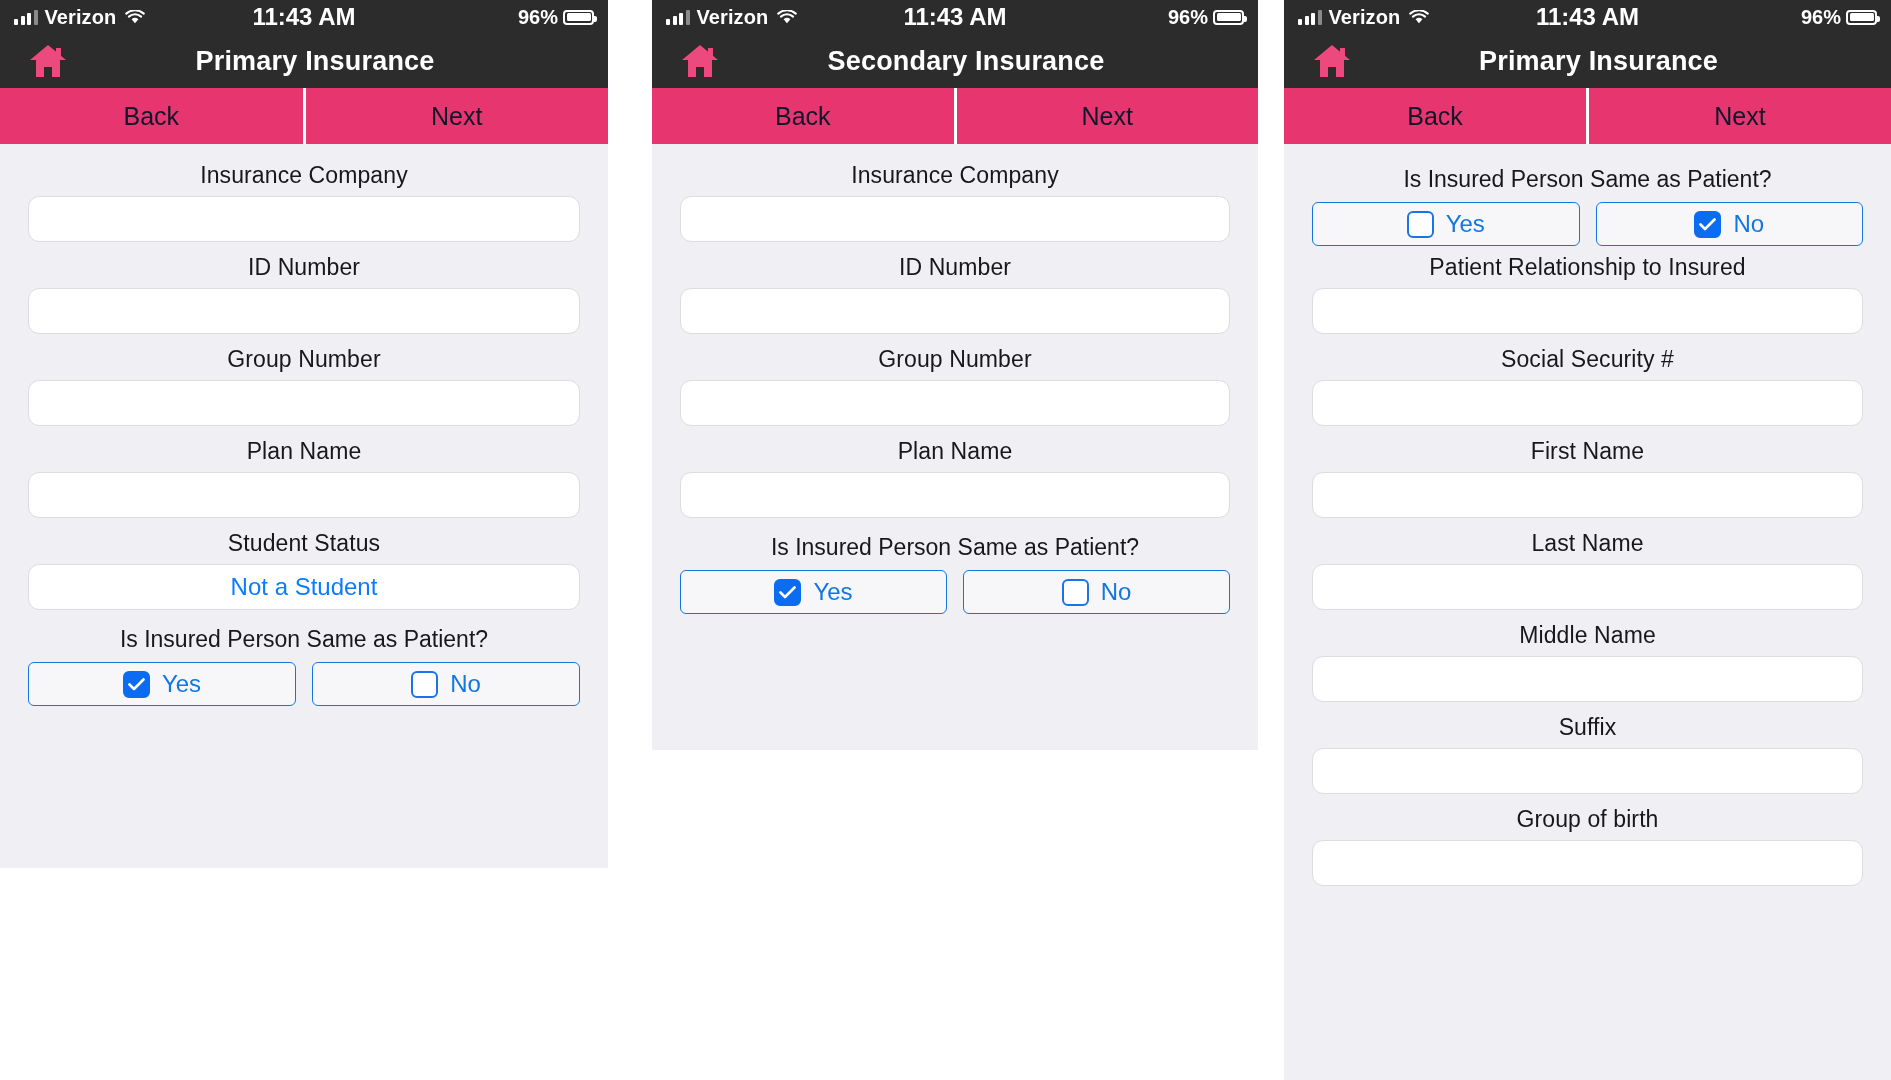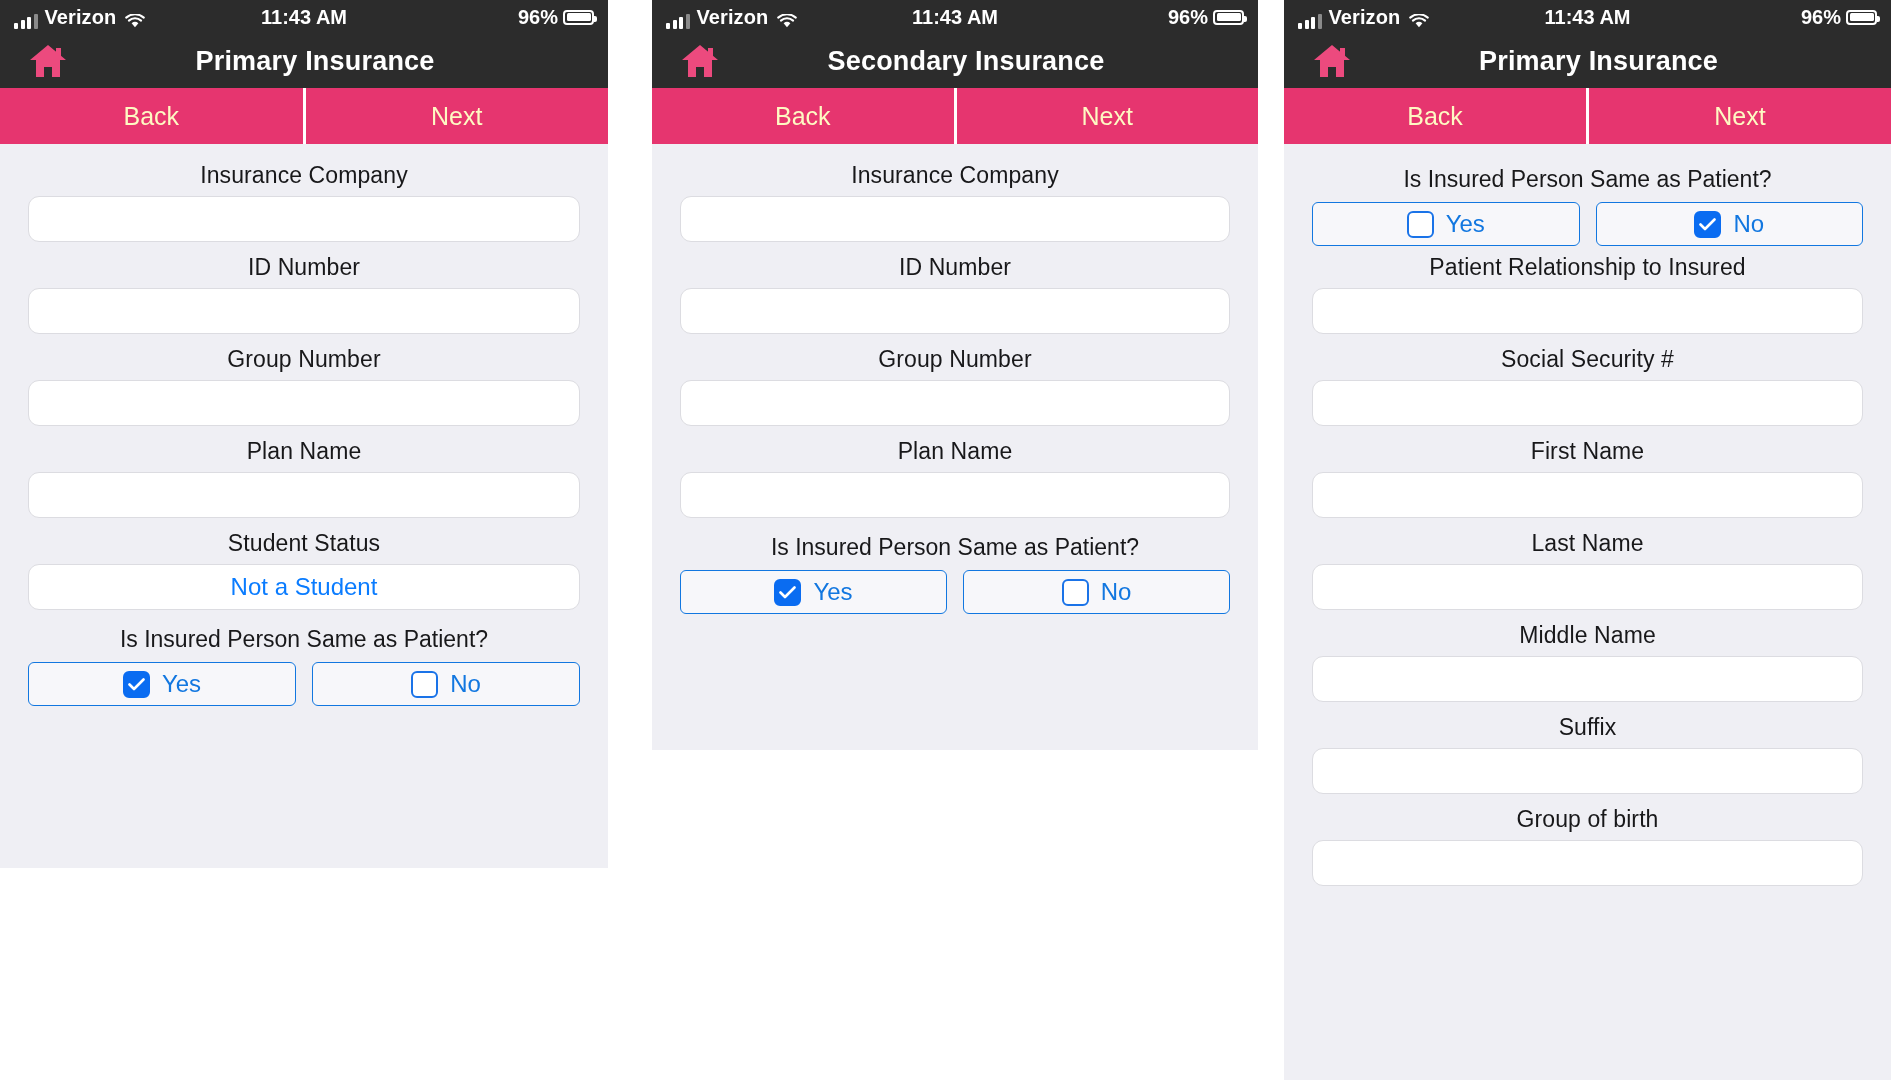--- a/index.html
+++ b/index.html
@@ -33,33 +33,33 @@
     height: 34px;
     background: #2c2c2c;
     color: #ffffff;
     display: flex;
     align-items: center;
     padding: 0 14px;
     font-size: 21px;
     font-weight: bold;
     position: relative;
   }
-  .sb-left { display: flex; align-items: flex-end; gap: 7px; }
+  .sb-left { display: flex; align-items: center; gap: 7px; }
   .signal-bars { display: flex; align-items: flex-end; gap: 2.5px; height: 15px; }
   .signal-bars i { display:block; width: 4px; background: #ffffff; border-radius: 1px; }
   .signal-bars i:nth-child(1){ height: 6px; }
   .signal-bars i:nth-child(2){ height: 9px; }
   .signal-bars i:nth-child(3){ height: 12px; }
   .signal-bars i:nth-child(4){ height: 15px; background:#8a8a8a; }
   .carrier { font-size: 20px; font-weight: 600; letter-spacing: .1px; }
   .wifi { width: 20px; height: 15px; position: relative; margin-left: 2px; }
   .wifi svg { display:block; }
   .sb-time {
     position: absolute; left: 0; right: 0; text-align: center;
-    font-size: 20px; font-weight: 700; pointer-events: none;
+    font-size: 24px; font-weight: 700; pointer-events: none;
   }
   .sb-right {
     margin-left: auto; display: flex; align-items: center; gap: 5px;
     font-size: 20px; font-weight: 600; text-align: right;
   }
   .battery {
     width: 31px; height: 15px; border: 2px solid #ffffff; border-radius: 4px;
     position: relative; padding: 1.5px;
   }
   .battery::after {
@@ -81,21 +81,21 @@
     width: 40px; height: 36px; cursor: pointer;
   }
   .nav-title {
     width: 100%; text-align: center; color: #ffffff;
     font-size: 27px; font-weight: 700; letter-spacing: .2px; padding-left: 22px;
   }
 
   
   .actionbar { display: flex; height: 56px; }
   .actionbar .btn {
-    flex: 1; background: #e6356f; color: #fef9c3;
+    flex: 1; background: #e6356f; color: #0f172a;
     display: flex; align-items: center; justify-content: center;
     font-size: 25px; cursor: pointer;
   }
   .actionbar .btn + .btn { border-left: 3px solid #ffffff; }
 
   
   .form-body { padding: 10px 28px 18px 28px; }
   .field { margin-bottom: 4px; }
   .field-label {
     font-size: 23px; color: #18181a; padding: 8px 0 7px 0; letter-spacing: .1px; text-align: center;

